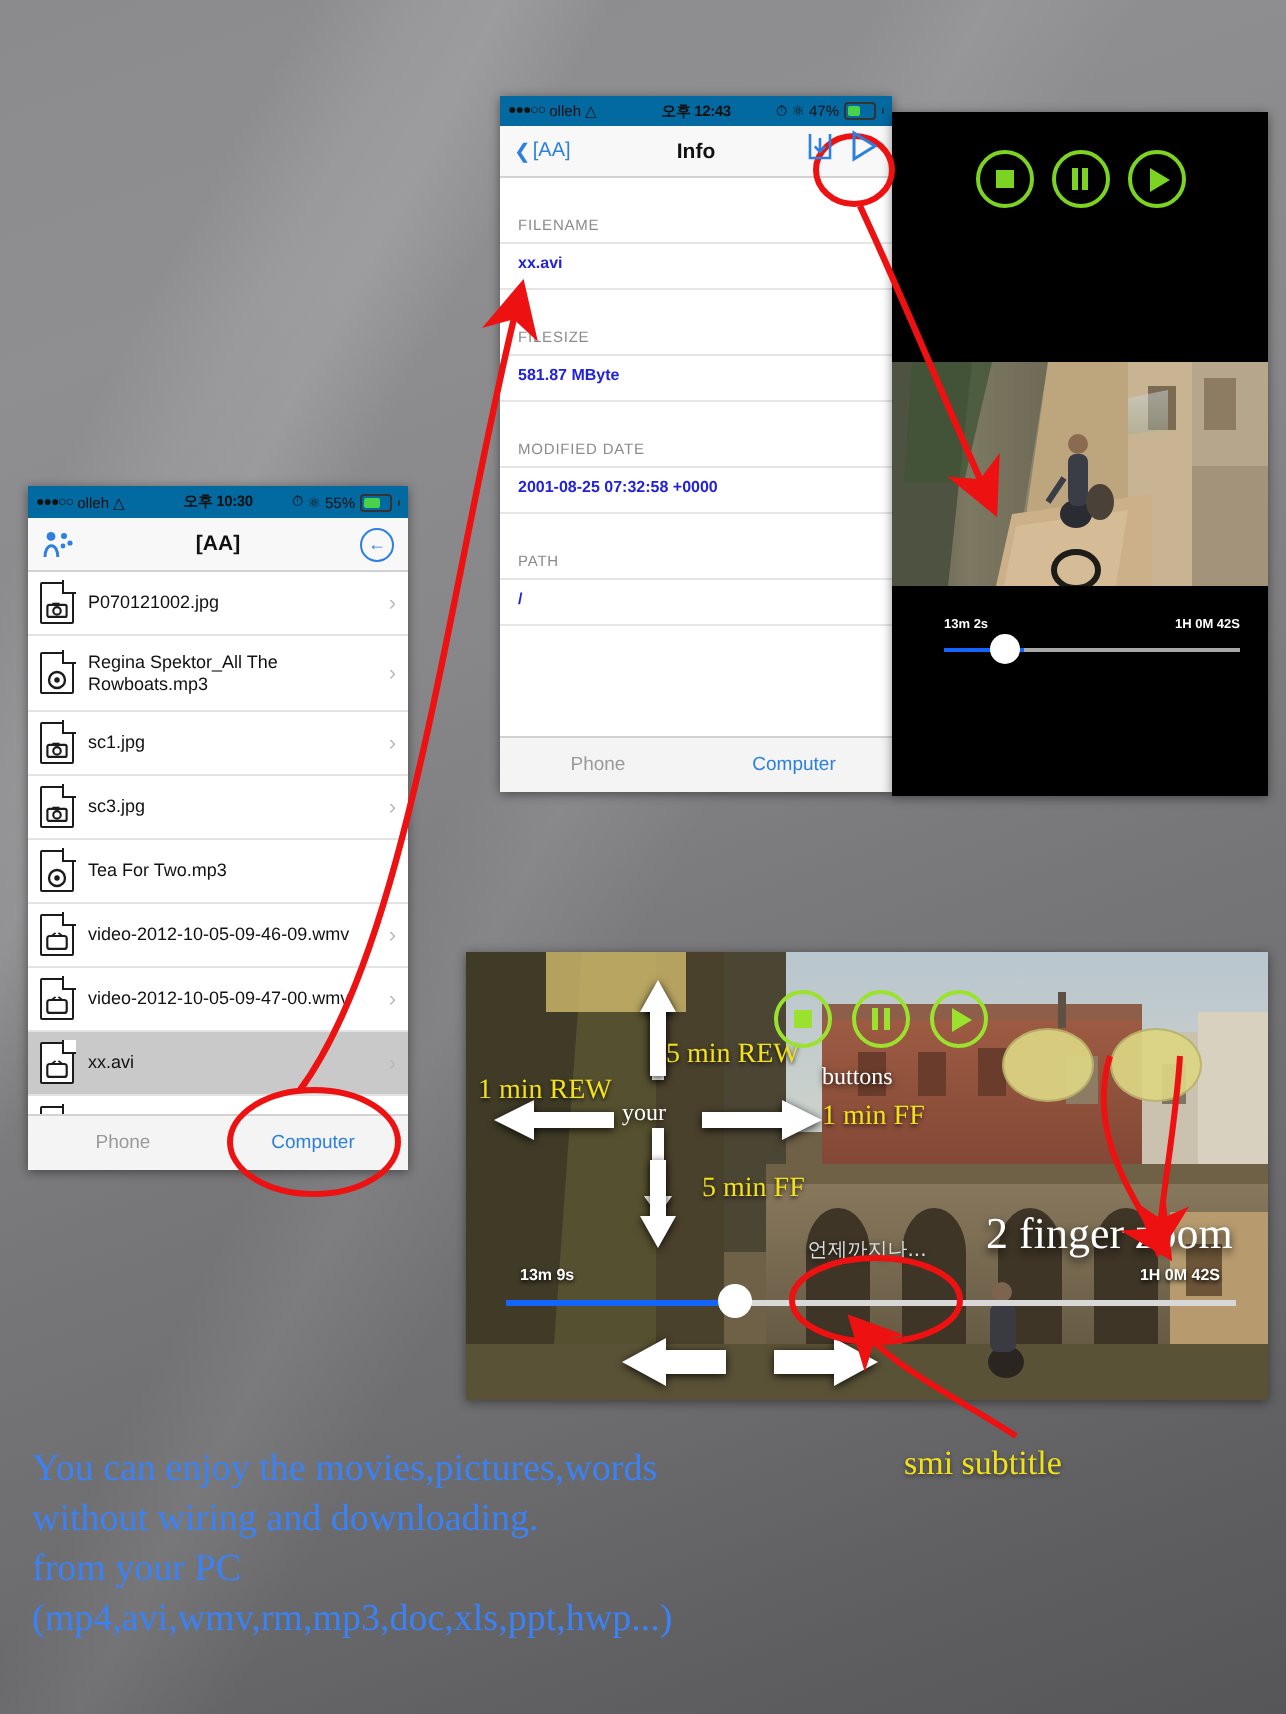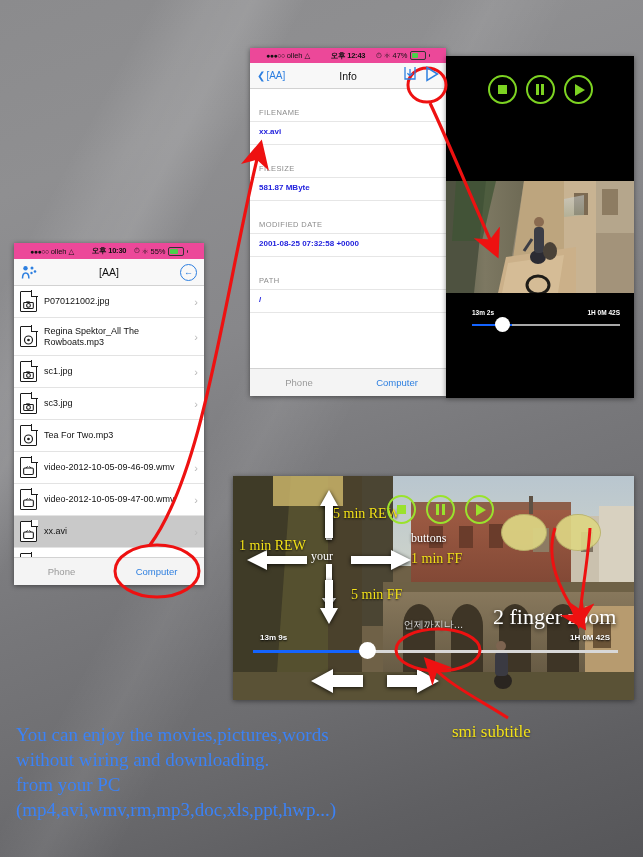--- a/index.html
+++ b/index.html
@@ -8,33 +8,33 @@
     font-family:"Liberation Sans", sans-serif;
     background:
       linear-gradient(118deg, rgba(255,255,255,0.00) 0%, rgba(255,255,255,0.00) 14%, rgba(255,255,255,0.10) 19%, rgba(255,255,255,0.13) 23%, rgba(255,255,255,0.00) 28%, rgba(255,255,255,0.00) 40%, rgba(255,255,255,0.07) 45%, rgba(255,255,255,0.00) 52%, rgba(255,255,255,0.00) 100%),
       linear-gradient(160deg,#8b8b8d 0%,#8f8f91 18%,#87878a 38%,#77777a 58%,#6d6d70 74%,#5f5f62 88%,#565659 100%);
   }
   .stage{position:absolute;inset:0;}
   .panel{position:absolute;box-shadow:0 1px 5px rgba(0,0,0,0.45);}
 
   
   #filelist{left:14px;top:243px;width:190px;height:342px;background:#fff;overflow:hidden;}
-  .statusbar{height:16px;background:#ec4899;display:flex;align-items:center;
-    font-size:7.5px;color:#111;padding:0 16px;border-bottom:0px solid #ddd;}
+  .statusbar{height:16px;background:#0369a1;display:flex;align-items:center;
+    font-size:7.5px;color:#111;padding:0 4px;border-bottom:0px solid #ddd;}
   .sb-left{display:flex;align-items:center;gap:2px;flex:1;}
   .sb-center{flex:0 0 auto;font-weight:600;letter-spacing:-0.2px;}
   .sb-right{display:flex;align-items:center;gap:2px;flex:1;justify-content:flex-end;}
   .dots{letter-spacing:-0.5px;font-size:7px;}
   .battbody{width:14px;height:7px;border:1px solid #333;border-radius:2px;position:relative;display:inline-block;}
   .battbody i{position:absolute;left:1px;top:1px;bottom:1px;background:#49d149;display:block;border-radius:1px;}
   .battcap{width:1.5px;height:3px;background:#333;display:inline-block;margin-left:1px;border-radius:0 1px 1px 0;}
 
   .navbar{height:26px;background:#f8f8f8;border-bottom:1px solid #d2d2d2;
     display:flex;align-items:center;padding:0 7px;position:relative;}
-  .navtitle{position:absolute;left:0;right:0;text-align:center;font-size:10.5px;font-weight:400;color:#111;}
+  .navtitle{position:absolute;left:0;right:0;text-align:center;font-size:10.5px;font-weight:700;color:#111;}
   .navicon{color:#2d7fe0;display:flex;align-items:center;}
   .navright{margin-left:auto;z-index:2;}
   .circ-back{width:15px;height:15px;border:1.4px solid #2d7fe0;border-radius:50%;
      display:flex;align-items:center;justify-content:center;color:#2d7fe0;font-size:9px;line-height:1;}
 
   .rows{background:#fff;}
   .row{height:31px;display:flex;align-items:center;padding:0 6px 0 6px;border-bottom:1px solid #e3e3e3;position:relative;}
   .row.tall{height:37px;}
   .row.sel{background:#c9c9c9;}
   .fileicon{width:17px;height:21px;flex:0 0 17px;position:relative;margin-right:7px;}
@@ -470,21 +470,21 @@
 
       <polygon class="arrowW" points="96,14 105,30 100,30 100,62 92,62 92,30 87,30"></polygon>
 
       <polygon class="arrowW" points="96,148 105,132 100,132 100,104 92,104 92,132 87,132"></polygon>
 
       <polygon class="arrowW" points="14,84 34,74 34,80 74,80 74,88 34,88 34,94"></polygon>
 
       <polygon class="arrowW" points="178,84 158,74 158,80 118,80 118,88 158,88 158,94"></polygon>
     </svg>
 
-    <div class="ov ylabel" style="left:100px;top:30px">5 min REW</div>
+    <div class="ov ylabel" style="left:100px;top:44px">5 min REW</div>
     <div class="ov ylabel" style="left:118px;top:111px">5 min FF</div>
     <div class="ov ylabel" style="left:6px;top:62px">1 min REW</div>
     <div class="ov ylabel" style="left:178px;top:75px">1 min FF</div>
     <div class="ov wlabel" style="left:78px;top:73px;font-size:12px">your</div>
     <div class="ov wlabel" style="left:178px;top:55px;font-size:12px">buttons</div>
 
     <div class="gbtn2" style="left:154px;top:19px">
         <div class="gsq" style="background:#9ae22d"></div>
       </div>
     <div class="gbtn2" style="left:193px;top:19px">

